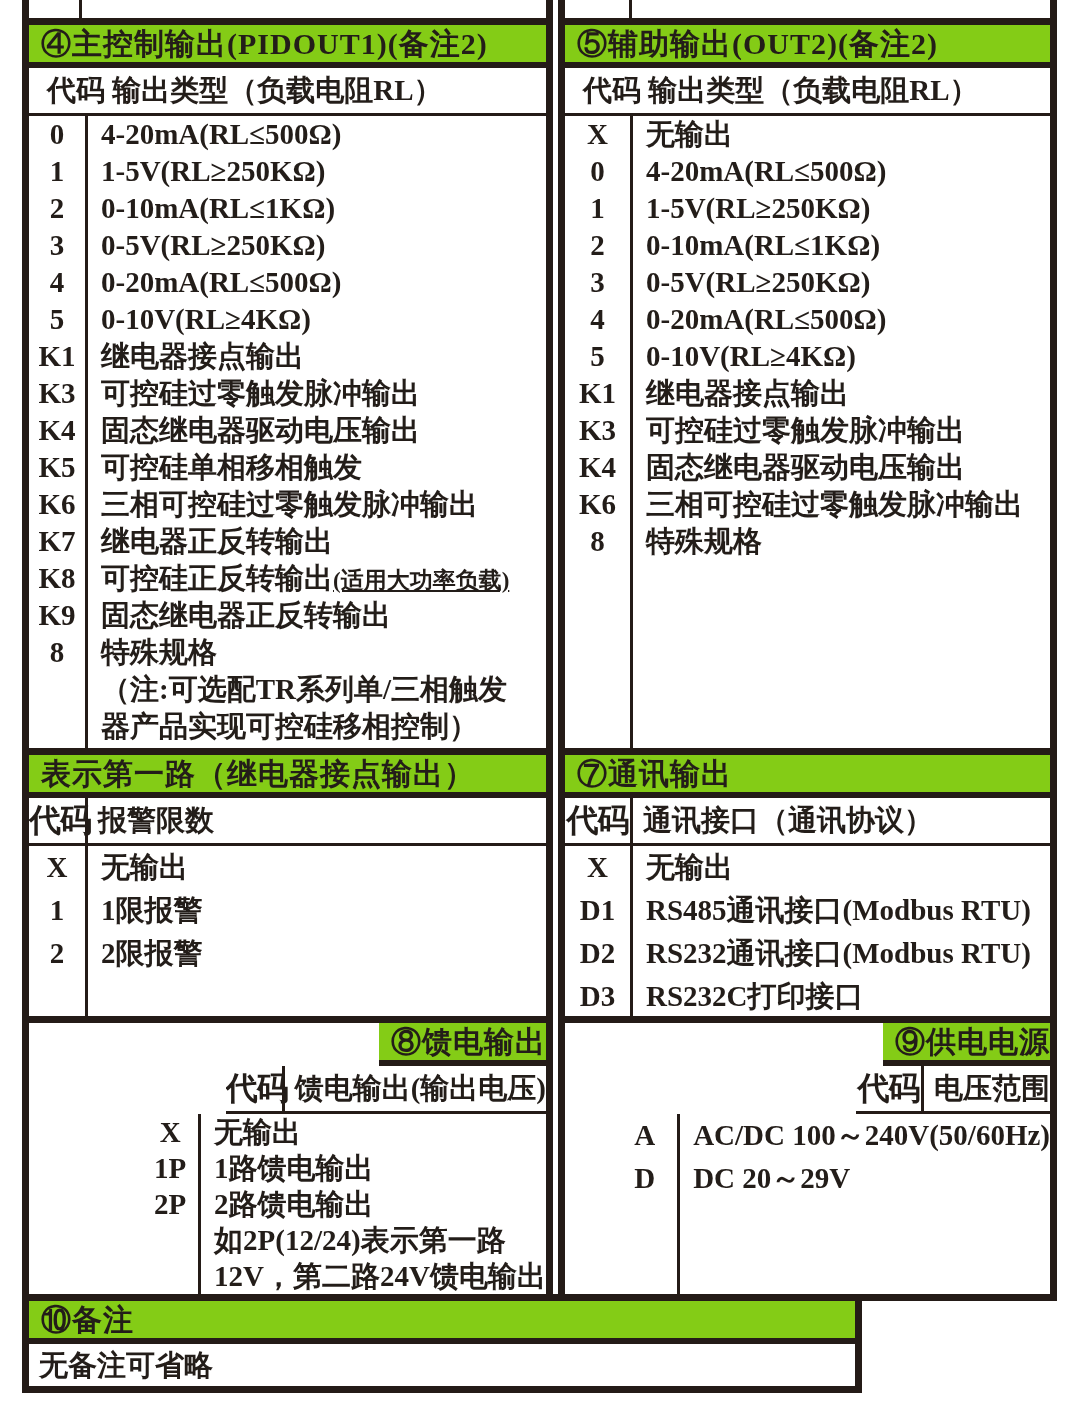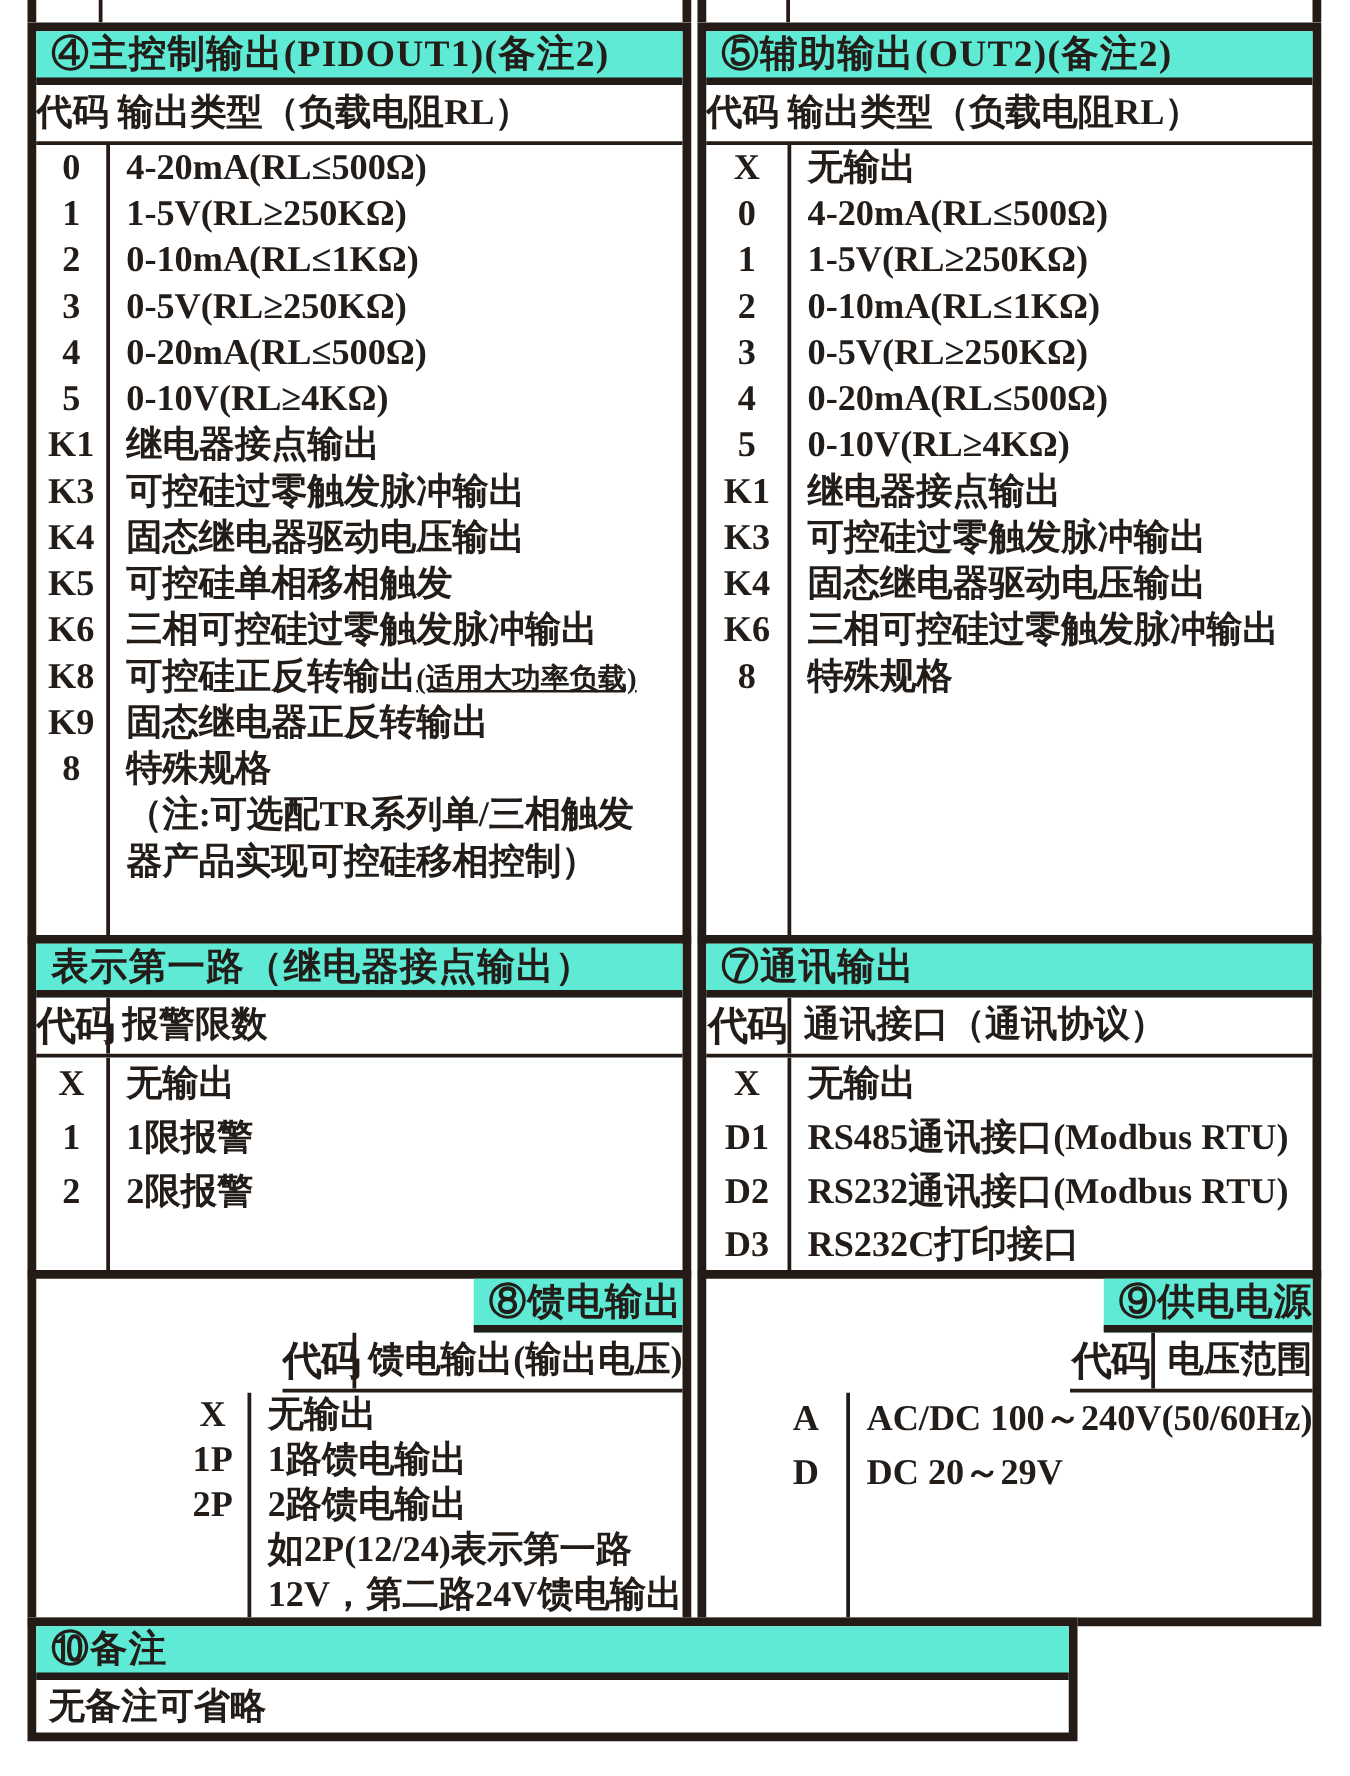--- a/index.html
+++ b/index.html
@@ -29,35 +29,35 @@
   .tbl.right{width:499px;--codew:65px;}
   .tbl.full{width:840px;}
   .h1{height:737px;}
   .h2{height:275px;}
   .h3{height:285px;align-items:flex-end;}
   .h4{height:99px;}
   .r37{--rowh:37px;}
   .r43{--rowh:43px;}
   .r36{--rowh:36px;}
   .title{
-    background:#5eead4;
+    background:#84cc16;
     border-bottom:6px solid #241b17;
     height:37px;line-height:37px;
     padding-left:12px;
     font-size:30px;letter-spacing:1px;
     white-space:nowrap;overflow:hidden;
   }
   .hdr{
     border-bottom:3px solid #241b17;
     height:45px;line-height:45px;
     font-size:29px;
     display:flex;
     white-space:nowrap;overflow:hidden;
   }
-  .hdr.plain{padding-left:0;}
+  .hdr.plain{padding-left:18px;}
   .hdr.split .hcode{
     width:var(--codew);
     flex:0 0 var(--codew);
     border-right:3px solid #241b17;
     text-align:center;
     font-size:32px;letter-spacing:-1px;
   }
   .hdr.split .hdesc{padding-left:10px;}
   .body{
     position:relative;flex:1;
@@ -138,20 +138,24 @@
             </div>
             <div class="row">
               <span class="code">K5</span>
               <span class="desc">可控硅单相移相触发</span>
             </div>
             <div class="row">
               <span class="code">K6</span>
               <span class="desc">三相可控硅过零触发脉冲输出</span>
             </div>
             <div class="row">
+              <span class="code">K7</span>
+              <span class="desc">继电器正反转输出</span>
+            </div>
+            <div class="row">
               <span class="code">K8</span>
               <span class="desc">可控硅正反转输出<span class="small">(适用大功率负载)</span></span>
             </div>
             <div class="row">
               <span class="code">K9</span>
               <span class="desc">固态继电器正反转输出</span>
             </div>
             <div class="row">
               <span class="code">8</span>
               <span class="desc">特殊规格</span>

